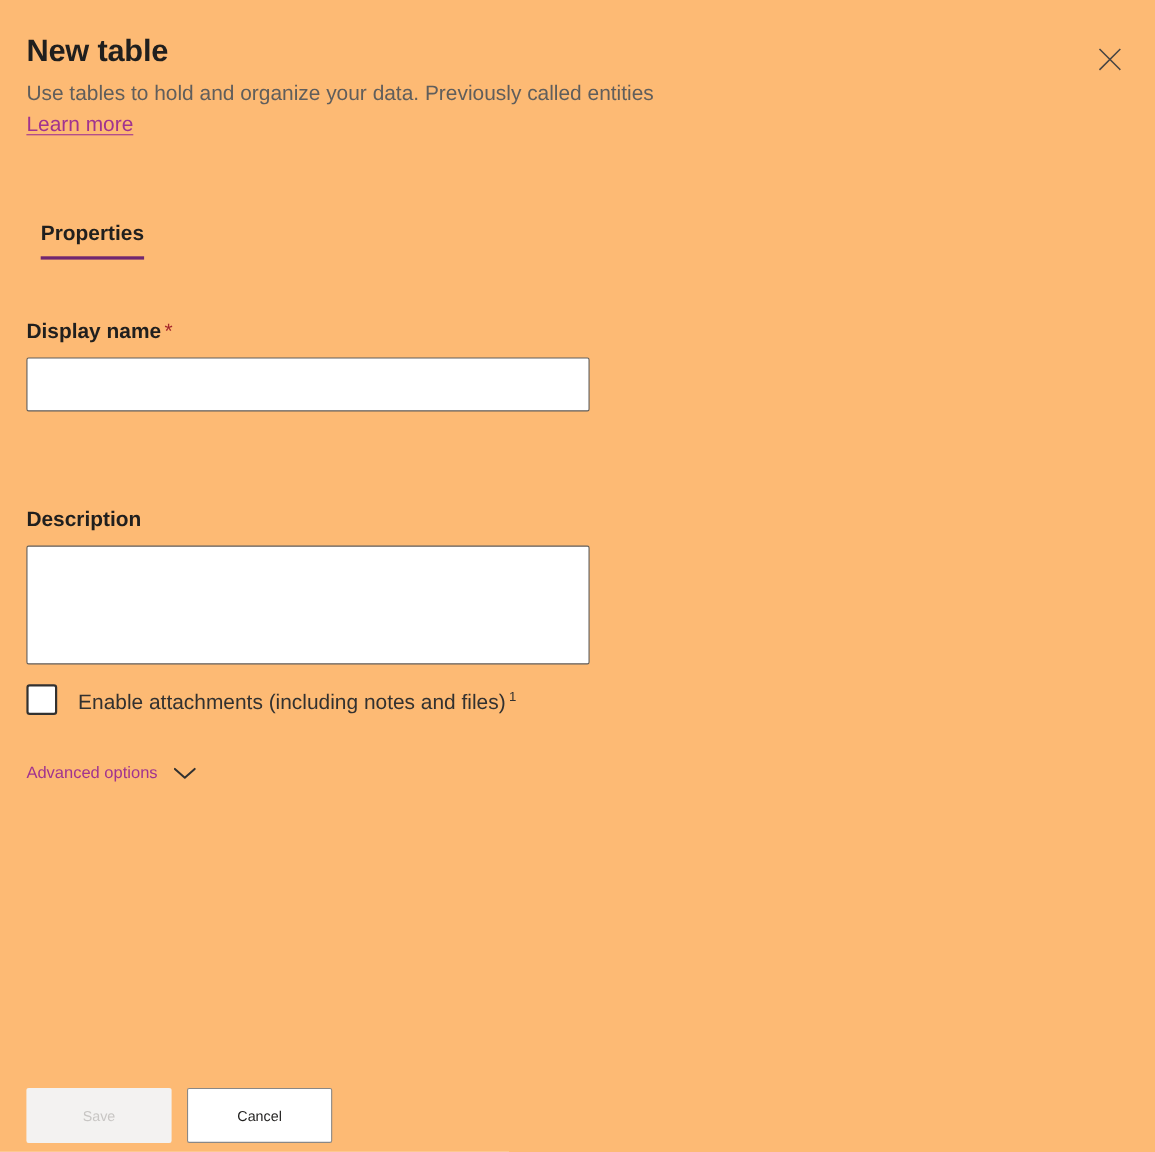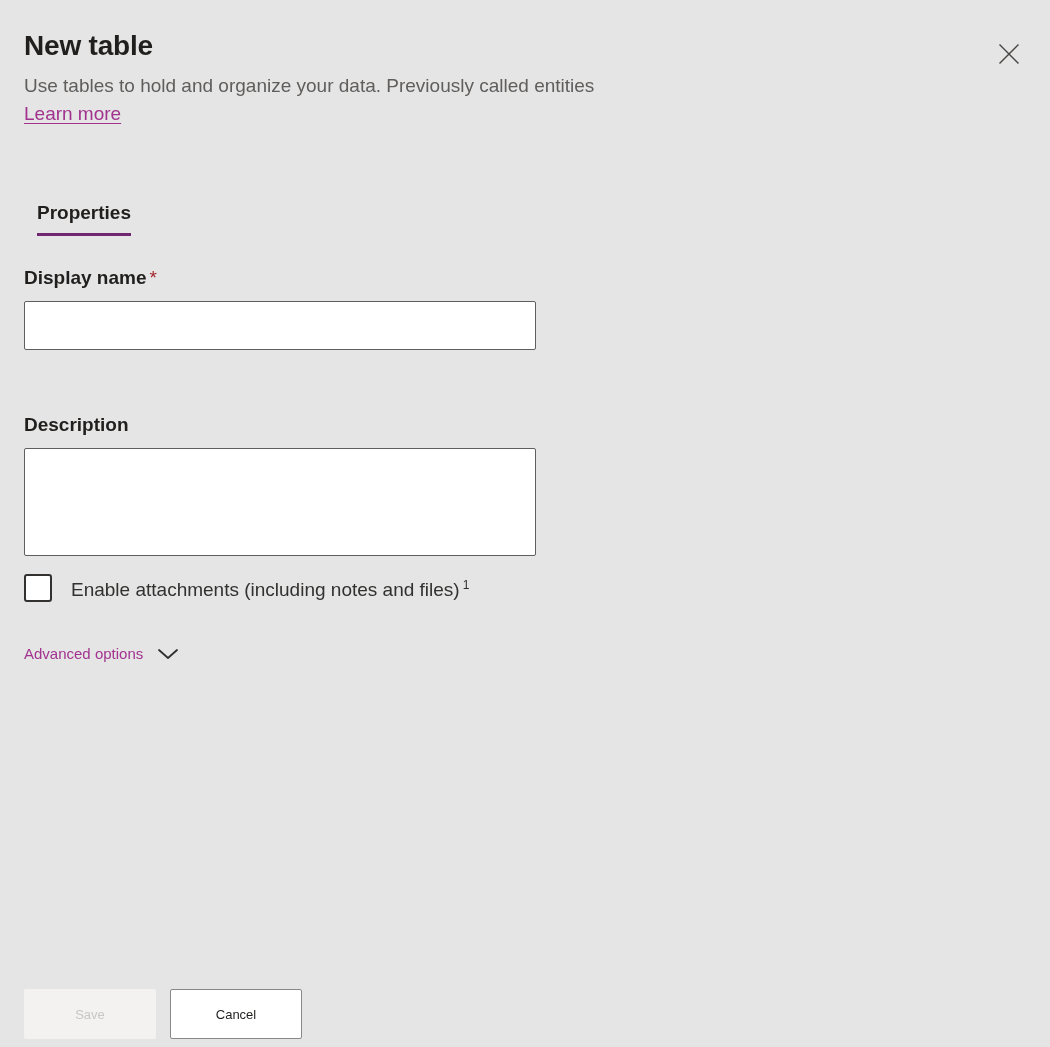--- a/index.html
+++ b/index.html
@@ -15,21 +15,21 @@
     font-family: "Liberation Sans", sans-serif;
     color: #323130;
     overflow: hidden;
     position: relative;
   }
 
   .panel {
     position: relative;
     width: 1050px;
     height: 1047px;
-    background: #e5e5e5;
+    background: #fdba74;
     text-decoration: underline;
   }
 
   
   .header {
     position: absolute;
     left: 24px;
     top: 28px;
     right: 24px;
   }
@@ -116,20 +116,21 @@
     top: 265px;
     width: 512px;
   }
   .field { margin-bottom: 0; }
   .field-label {
     font-size: 19px;
     line-height: 26px;
     font-weight: bold;
     color: #201f1e;
     display: block;
+    margin-top: 24px;
   }
   .required-mark {
     color: #a4262c;
     font-weight: normal;
     margin-left: 3px;
   }
   .text-input {
     display: block;
     width: 512px;
     height: 49px;

